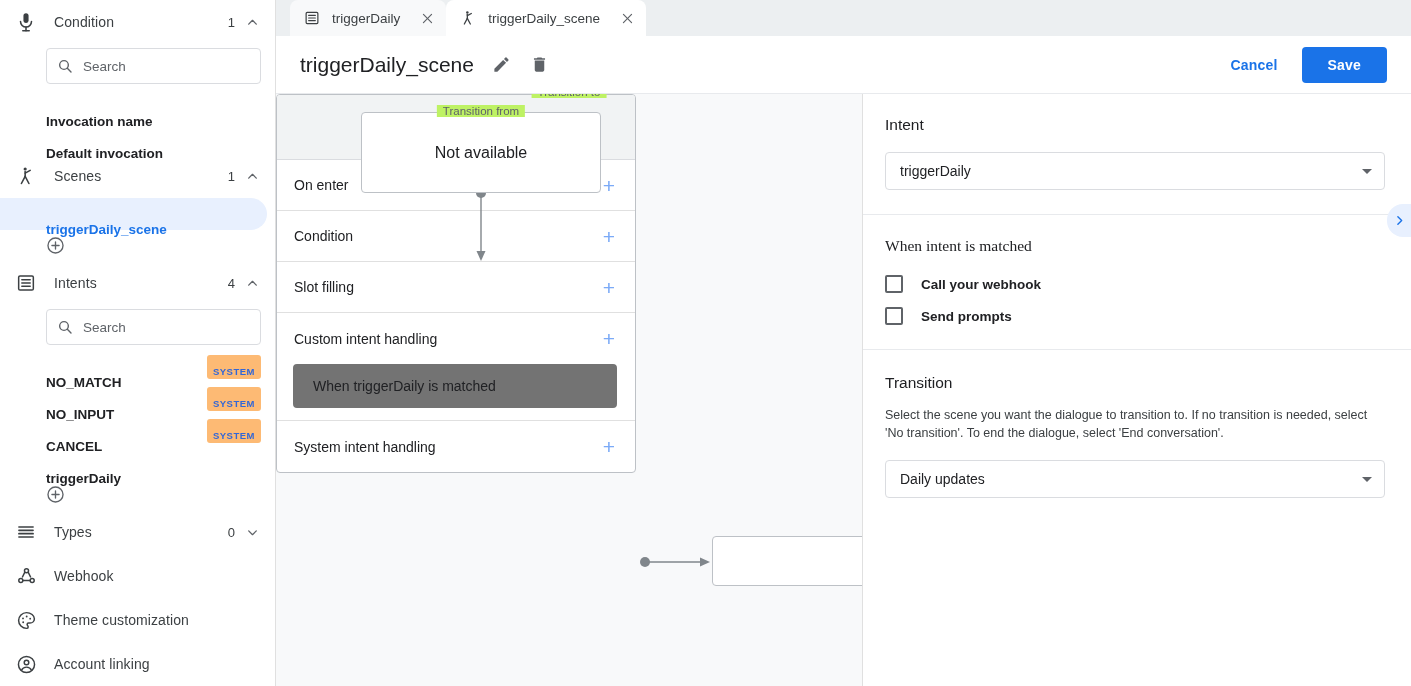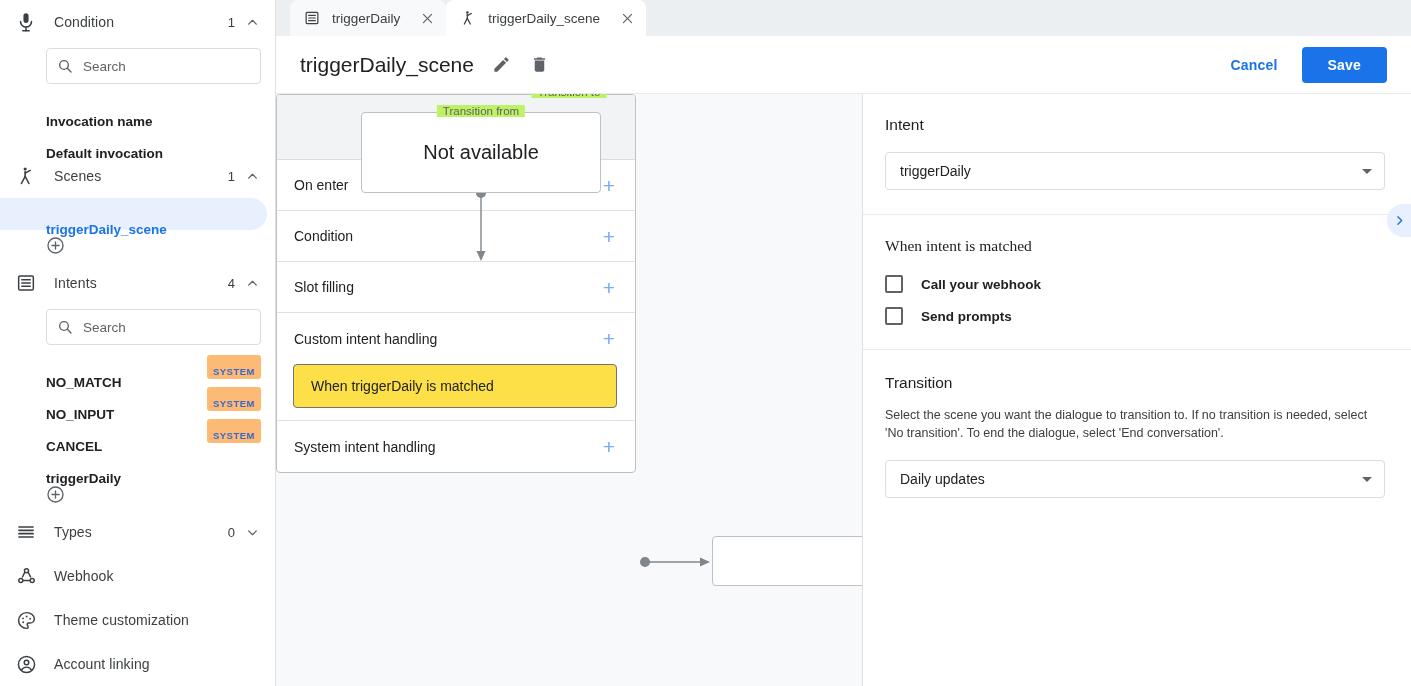--- a/index.html
+++ b/index.html
@@ -124,21 +124,21 @@
   .legend {
     position: absolute; top: -8px; left: 50%; transform: translateX(-50%);
     background: #bef264; padding: 0 6px; font-size: 11.5px; color: #5f6368;
     white-space: nowrap;
   }
 
   
   #node-from { left: 85px; top: 18px; width: 240px; height: 81px; }
   #node-from .inner {
     height: 100%; display: flex; align-items: center; justify-content: center;
-    font-size: 20px; color: #202124;
+    font-size: 16px; color: #202124;
   }
 
   
   #node-scene {
     left: 26px; top: 172px; width: 360px; background: #fff;
     border: 1px solid #bdc1c6; border-radius: 4px;
   }
   #node-scene .schead {
     background: #f1f3f4; border-bottom: 1px solid #dadce0;
     padding: 16px 0 14px 0; text-align: center; border-radius: 3px 3px 0 0;
@@ -148,22 +148,22 @@
   .srow {
     height: 51px; display: flex; align-items: center;
     padding: 0 20px 0 17px; border-bottom: 1px solid #e0e0e0;
     font-size: 14px; color: #202124; cursor: pointer;
   }
   .srow:last-child { border-bottom: none; }
   .srow .rl { flex: 1 1 auto; }
   .plus { color: #7baaf7; font-size: 21px; line-height: 1; cursor: pointer; font-weight: 400; }
   .handler-wrap { padding: 0 0 12px 0; border-bottom: 1px solid #e0e0e0; }
   .handler {
-    margin: 0 18px 0 16px; height: 44px; background: #fde047;
-    border: 1px solid #737373; border-radius: 4px;
+    margin: 0 18px 0 16px; height: 44px; background: #737373;
+    border: 3px solid #737373; border-radius: 4px;
     display: flex; align-items: center; padding-left: 17px;
     font-size: 14px; color: #202124; cursor: pointer;
   }
 
   
   #node-to2 { left: 436px; top: 442px; width: 260px; height: 50px; }
   #node-to2 .inner {
     height: 100%; display: flex; align-items: center; justify-content: center;
     font-size: 15px; color: #202124; padding-left: 10px;
   }

